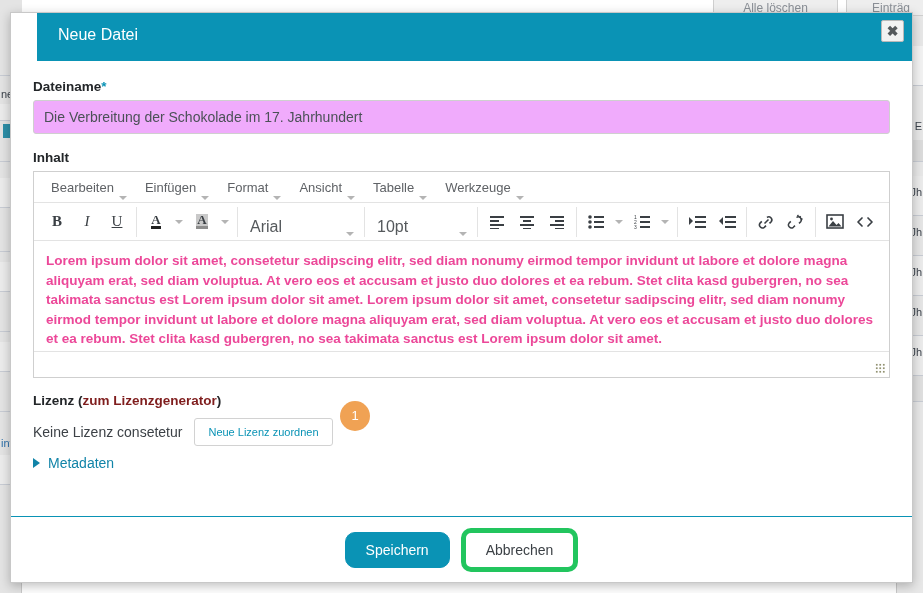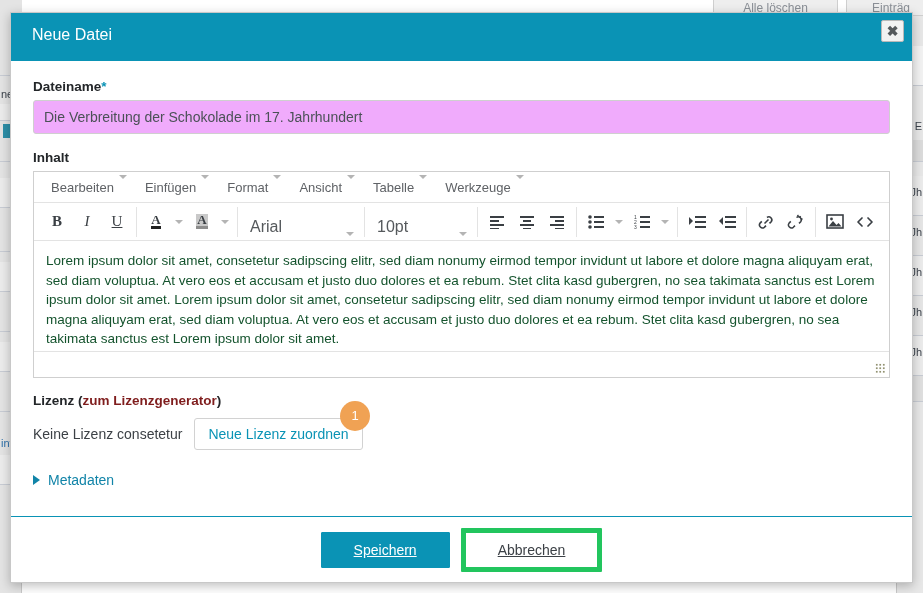--- a/index.html
+++ b/index.html
@@ -69,20 +69,21 @@
     width: 903px; height: 571px;
     background: #ffffff;
     border: 1px solid #c8c8c8;
     box-shadow: 0 3px 10px rgba(0,0,0,0.25);
     display: flex; flex-direction: column;
   }
   .modal-header {
     height: 48px; flex: 0 0 48px;
     background: #0a93b5;
     position: relative;
+    margin-left: 26px;
   }
   .modal-title {
     position: absolute; left: 21px; top: 13px;
     color: #ffffff; font-size: 16px;
   }
   .close-btn {
     position: absolute; right: 8px; top: 7px;
     width: 23px; height: 22px;
     background: #f2f2f2;
     border: 1px solid #b9b9b9;
@@ -125,21 +126,21 @@
   .mce-menubar {
     height: 31px;
     border-bottom: 1px solid #e3e3e3;
     display: flex; align-items: center;
     padding-left: 8px;
   }
   .mce-menu-item {
     font-size: 13px; color: #5f6266;
     padding: 0 9px; height: 25px; line-height: 25px;
     cursor: pointer; white-space: nowrap;
-    display: flex; align-items: flex-start; gap: 5px;
+    display: flex; align-items: flex-end; gap: 5px;
   }
   .caret {
     width: 0; height: 0;
     border-left: 4px solid transparent;
     border-right: 4px solid transparent;
     border-top: 4px solid #b4b4b4;
     display: inline-block;
   }
 
   .mce-toolbar {
@@ -185,22 +186,23 @@
   }
   .colorA.hilite {
     background: #c9c9c9; border-bottom: 3px solid #8d8d8d;
     padding: 0 1px;
   }
 
   .mce-content {
     padding: 10px 12px 6px 12px;
     height: 110px;
     font-size: 13.5px; line-height: 1.45;
-    color: #14532d;
+    color: #ec4899;
     overflow: hidden;
+    font-weight: bold;
   }
   .mce-content p { margin: 0; }
   .mce-statusbar {
     height: 26px;
     border-top: 1px solid #e3e3e3;
     position: relative;
   }
   .resize-handle {
     position: absolute; right: 3px; bottom: 3px;
     width: 11px; height: 11px;
@@ -217,34 +219,34 @@
   .lizenz-line {
     margin-top: 10px;
     display: flex; align-items: center; gap: 12px;
     position: relative;
   }
   .lizenz-status { font-size: 14px; color: #3c4146; }
   .lizenz-btn {
     border: 1px solid #d2d2d2; background: #fff;
     border-radius: 3px;
     padding: 7px 13px;
-    font-size: 14px; color: #0a93b5;
+    font-size: 11px; color: #0a93b5;
     font-family: "Liberation Sans", sans-serif;
     cursor: pointer;
   }
   .badge {
     position: absolute;
     left: 307px; top: -17px;
     width: 30px; height: 30px; border-radius: 50%;
     background: #f0a254; color: #fff;
     font-size: 13px; line-height: 30px; text-align: center;
   }
 
   .metadaten {
-    margin-top: 22px;
+    margin-top: 9px;
     display: flex; align-items: center; gap: 8px;
     font-size: 14px; color: #1184a8; cursor: pointer;
     width: max-content;
   }
   .tri-right {
     width: 0; height: 0;
     border-top: 5px solid transparent;
     border-bottom: 5px solid transparent;
     border-left: 7px solid #1184a8;
   }
@@ -252,24 +254,23 @@
   
   .modal-footer {
     flex: 0 0 66px;
     border-top: 1px solid #0a93b5;
     display: flex; align-items: center; justify-content: center;
     gap: 11px;
   }
   .btn {
     font-family: "Liberation Sans", sans-serif;
     font-size: 14px;
-    border-radius: 1px;
-    padding: 9px 32px;
+    border-radius: 10px;
+    padding: 9px 20px;
     cursor: pointer;
-    text-decoration: underline;
   }
   .btn-primary {
     background: #0a93b5; border: 1px solid #0a93b5; color: #fff;
   }
   .btn-default {
     background: #fff; border: 5px solid #22c55e; color: #3c4146;
   }
 </style>
 </head>
 <body>

